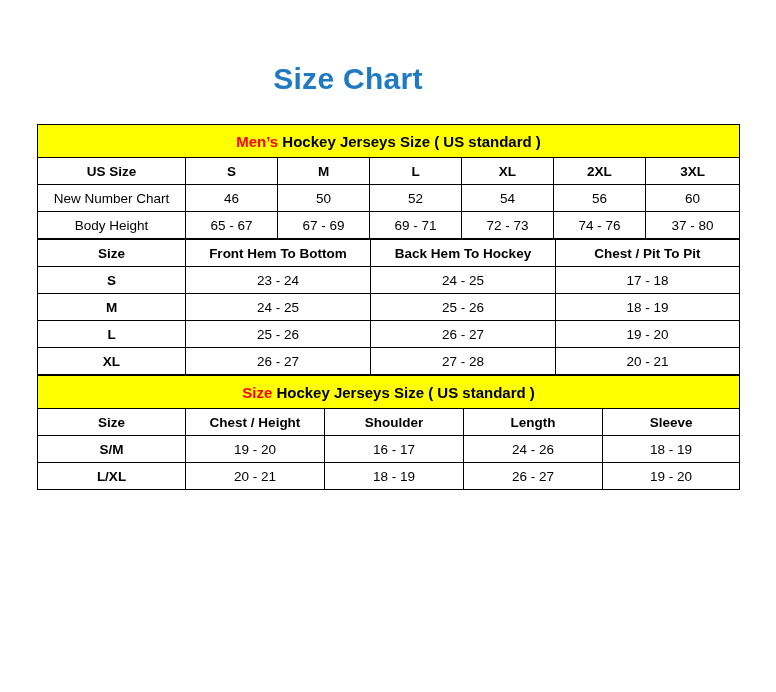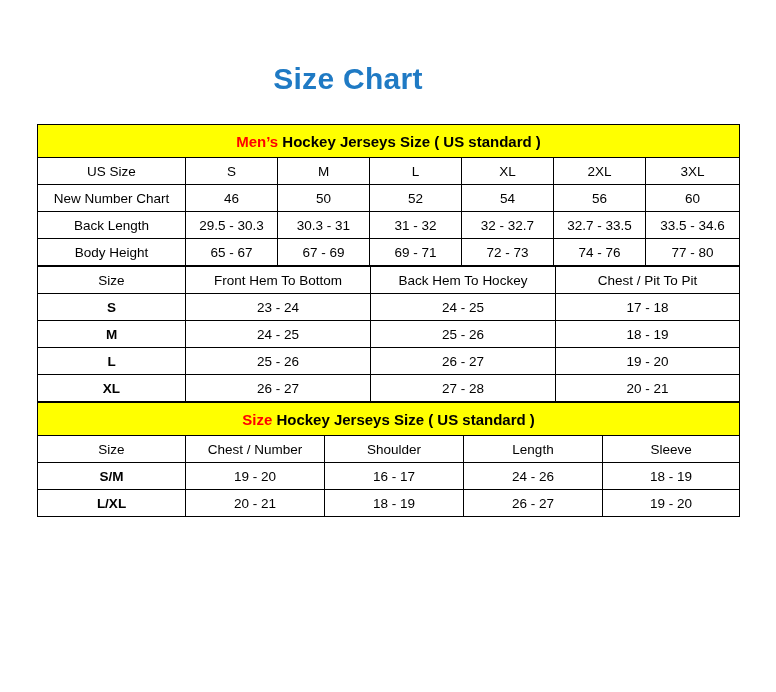--- a/index.html
+++ b/index.html
@@ -51,21 +51,21 @@
   .section-head td {
     background: #ffff00;
     font-size: 15px;
     font-weight: bold;
     height: 32px;
   }
   .section-head .accent {
     color: #ff0000;
   }
   .colhead td {
-    font-weight: normal;
+    font-weight: bold;
   }
   .rowlabel {
     font-weight: normal;
   }
   .bold-cell {
     font-weight: bold;
   }
   .tbl + .tbl {
     margin-top: 0;
   }
@@ -105,36 +105,27 @@
         <tr>
           <td class="rowlabel">New Number Chart</td>
           <td>46</td>
           <td>50</td>
           <td>52</td>
           <td>54</td>
           <td>56</td>
           <td>60</td>
         </tr>
         <tr>
-          <td class="rowlabel">Back Length</td>
-          <td>29.5 - 30.3</td>
-          <td>30.3 - 31</td>
-          <td>31 - 32</td>
-          <td>32 - 32.7</td>
-          <td>32.7 - 33.5</td>
-          <td>33.5 - 34.6</td>
-        </tr>
-        <tr>
           <td class="rowlabel">Body Height</td>
           <td>65 - 67</td>
           <td>67 - 69</td>
           <td>69 - 71</td>
           <td>72 - 73</td>
           <td>74 - 76</td>
-          <td>77 - 80</td>
+          <td>37 - 80</td>
         </tr>
       </tbody>
     </table>
 
     <table class="tbl">
       <colgroup>
         <col style="width:148px">
         <col style="width:185px">
         <col style="width:185px">
         <col style="width:184px">
@@ -180,21 +171,21 @@
         <col style="width:139px">
         <col style="width:139px">
         <col style="width:137px">
       </colgroup>
       <tbody>
         <tr class="section-head">
           <td colspan="5"><span class="accent">Size</span><span> Hockey Jerseys Size ( US standard )</span></td>
         </tr>
         <tr class="colhead">
           <td>Size</td>
-          <td>Chest / Number</td>
+          <td>Chest / Height</td>
           <td>Shoulder</td>
           <td>Length</td>
           <td>Sleeve</td>
         </tr>
         <tr>
           <td class="bold-cell">S/M</td>
           <td>19 - 20</td>
           <td>16 - 17</td>
           <td>24 - 26</td>
           <td>18 - 19</td>

